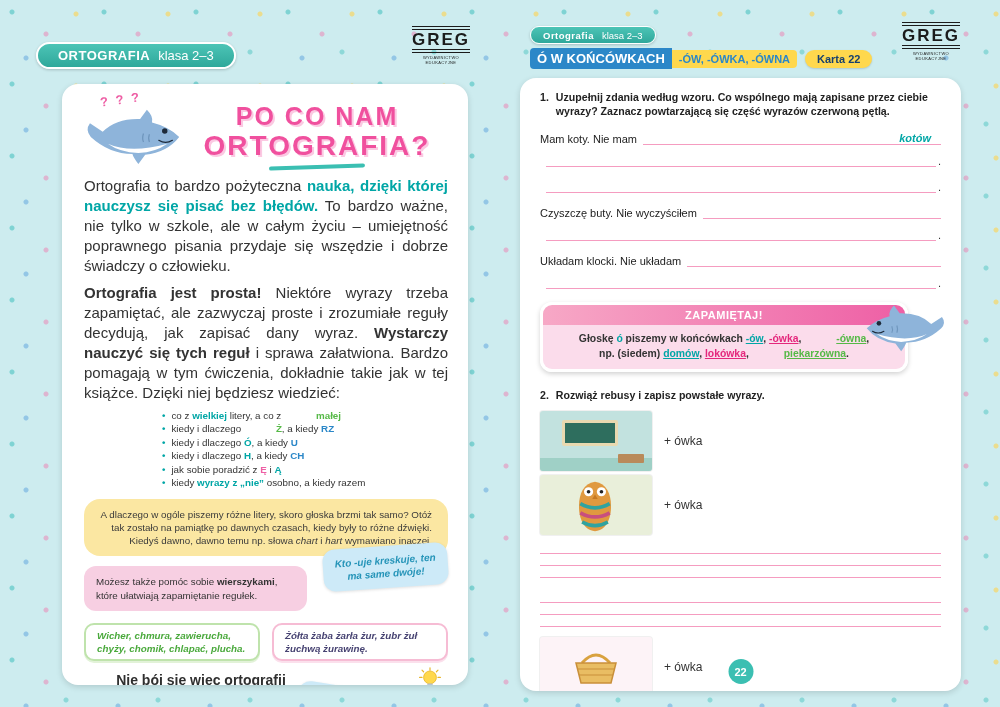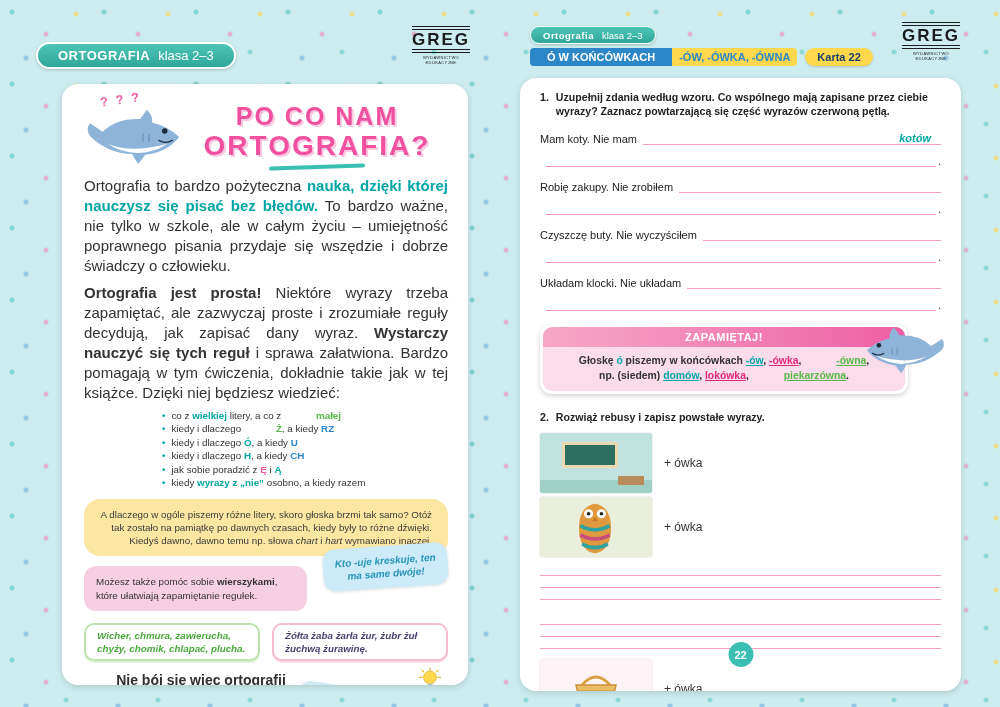--- a/index.html
+++ b/index.html
@@ -27,21 +27,21 @@
     background:linear-gradient(180deg,#4cc4b6,#2fa89b);
     border:2px solid #fff; color:#fff; border-radius:16px;
     box-shadow:0 1px 3px rgba(0,0,0,.2); z-index:5;
   }
   .left-badge{ left:36px; top:42px; height:27px; padding:0 20px; font-size:13px; }
   .right-badge{ left:530px; top:26px; height:18px; padding:0 12px; font-size:9.5px; border-width:1.5px; }
   .badge .b-title{ font-weight:bold; letter-spacing:.5px; }
   .badge .b-grade{ font-weight:normal; }
 
   .topic-row{ position:absolute; left:530px; top:48px; display:flex; align-items:center; z-index:5; }
-  .topic-main{ background:#2b87c8; color:#fff; font-weight:bold; font-size:11px; padding:3px 17px; border-radius:4px 0 0 4px; }
+  .topic-main{ background:#2b87c8; color:#fff; font-weight:bold; font-size:13px; padding:3px 7px; border-radius:4px 0 0 4px; }
   .topic-endings{ background:#ffd84d; color:#2b87c8; font-weight:bold; font-size:11px; padding:3px 7px; border-radius:0 4px 4px 0; }
   .karta-pill{ background:#ffd84d; color:#16406e; font-weight:bold; font-size:11px; padding:3px 12px; border-radius:11px; margin-left:8px; box-shadow:0 1px 2px rgba(0,0,0,.15); }
 
   
   .greg{ position:absolute; text-align:center; color:#1b1b1b; z-index:5; }
   .greg-l{ left:412px; top:26px; width:58px; }
   .greg-r{ left:902px; top:22px; width:58px; }
   .greg-lines{ height:5px; background:repeating-linear-gradient(to bottom,#1b1b1b 0 1px, transparent 1px 3px); }
   .greg-name{ font-weight:bold; font-size:17px; letter-spacing:2px; line-height:1.05; }
   .greg-tag{ font-size:4px; letter-spacing:.4px; margin-top:1px; }
@@ -136,21 +136,21 @@
   .rm-floor{ position:absolute; bottom:0; left:0; right:0; height:14px; background:#e6d4bf; }
   .rm-window{ position:absolute; left:10px; top:7px; width:26px; height:22px; background:#cdeaf2; border:2px solid #f2fbfd; }
   .rm-desk{ position:absolute; right:10px; bottom:13px; width:48px; height:5px; background:#b5764a; }
   .rm-leg1,.rm-leg2{ position:absolute; bottom:3px; width:3px; height:10px; background:#9c613c; }
   .rm-leg1{ right:12px; } .rm-leg2{ right:52px; }
   .rm-screen{ position:absolute; right:24px; bottom:18px; width:14px; height:10px; background:#3a4a5a; border-radius:1px; }
   .rm-chair{ position:absolute; right:62px; bottom:6px; width:10px; height:16px; background:#4aa9b5; border-radius:2px; }
   .rm-rug{ position:absolute; left:14px; bottom:2px; width:34px; height:8px; background:#dcc6e2; border-radius:50%; }
 
   .page-num{
-    position:absolute; left:50%; bottom:24px; transform:translateX(-50%);
+    position:absolute; left:50%; bottom:7px; transform:translateX(-50%);
     width:25px; height:25px; border-radius:50%; background:#3bbfb2; color:#fff;
     font-weight:bold; font-size:11px; display:flex; align-items:center; justify-content:center;
   }
 </style>
 </head>
 <body>
 
 <div class="canvas">
 
   <div class="badge left-badge">
@@ -260,24 +260,20 @@
           </span>
         </div>
       <div class="s-line">
           <span class="wline"></span>
           <span class="s-tail">.</span>
         </div>
     </div>
 
     <div class="sentence">
       <div class="s-line">
-          <span class="s-prompt">Robię zakupy. Nie zrobiłem</span>
-          <span class="wline"></span>
-        </div>
-      <div class="s-line">
           <span class="wline"></span>
           <span class="s-tail">.</span>
         </div>
     </div>
 
     <div class="sentence">
       <div class="s-line">
           <span class="s-prompt">Czyszczę buty. Nie wyczyściłem</span>
           <span class="wline"></span>
         </div>

